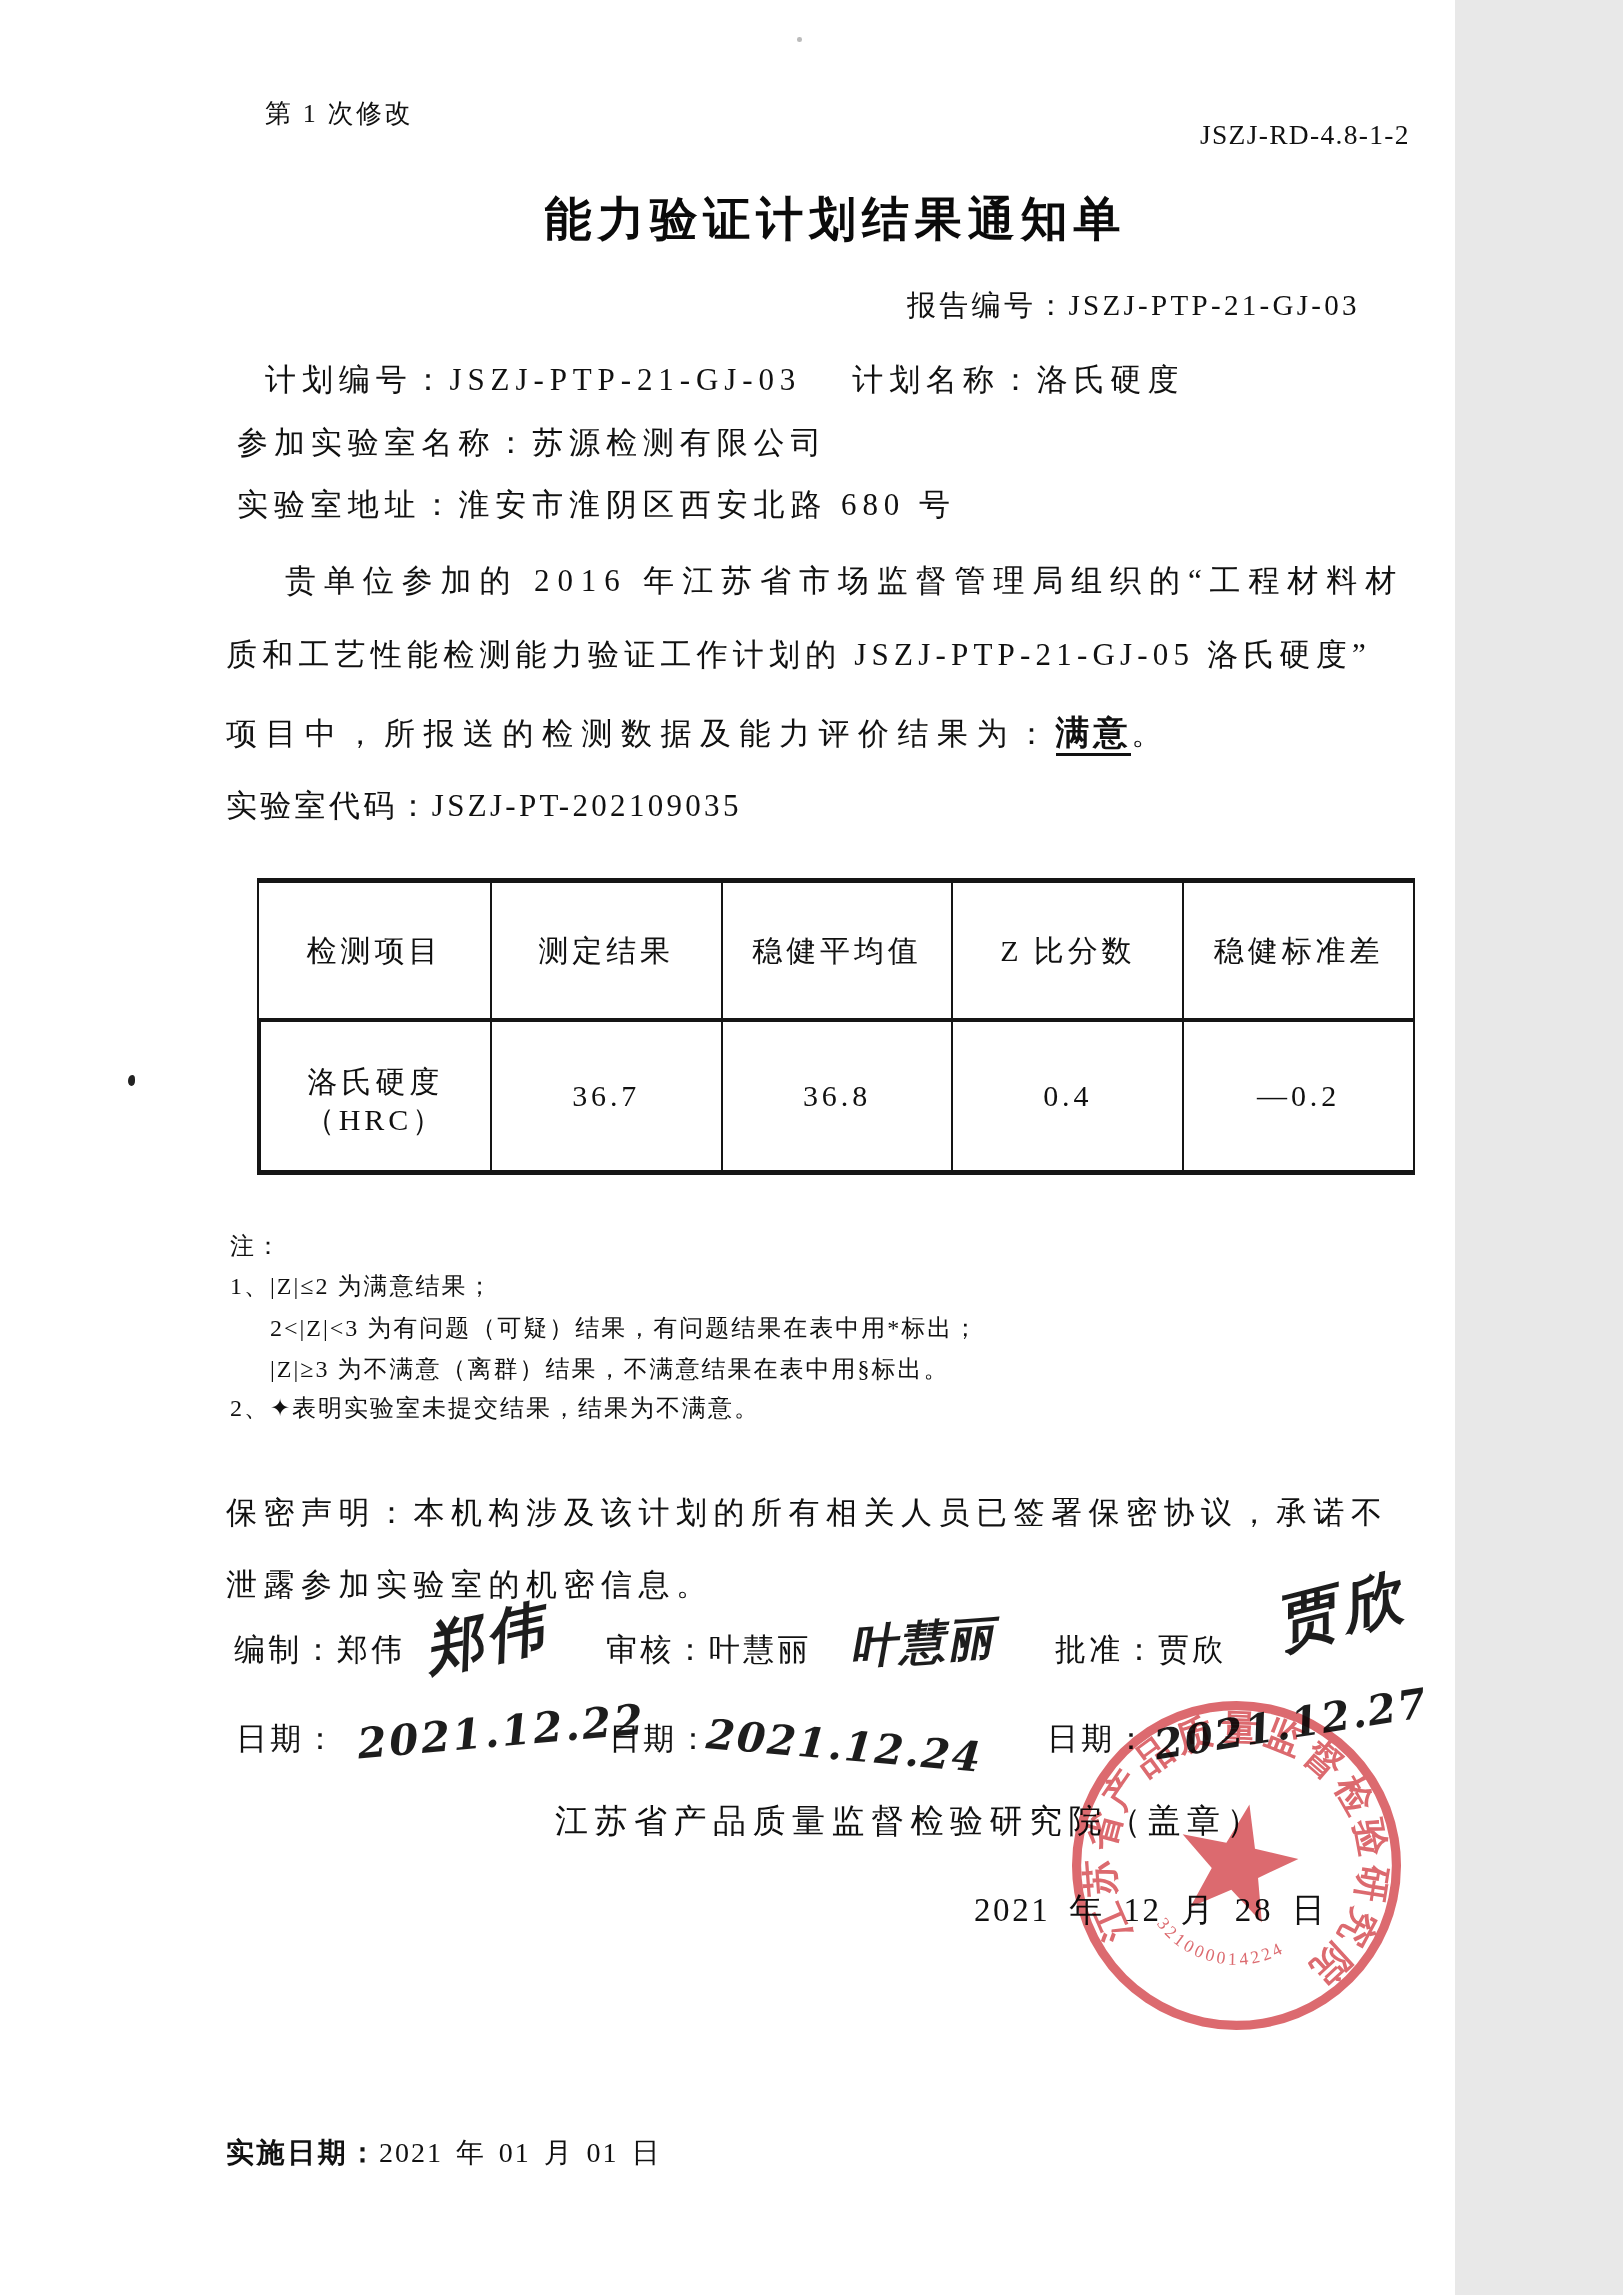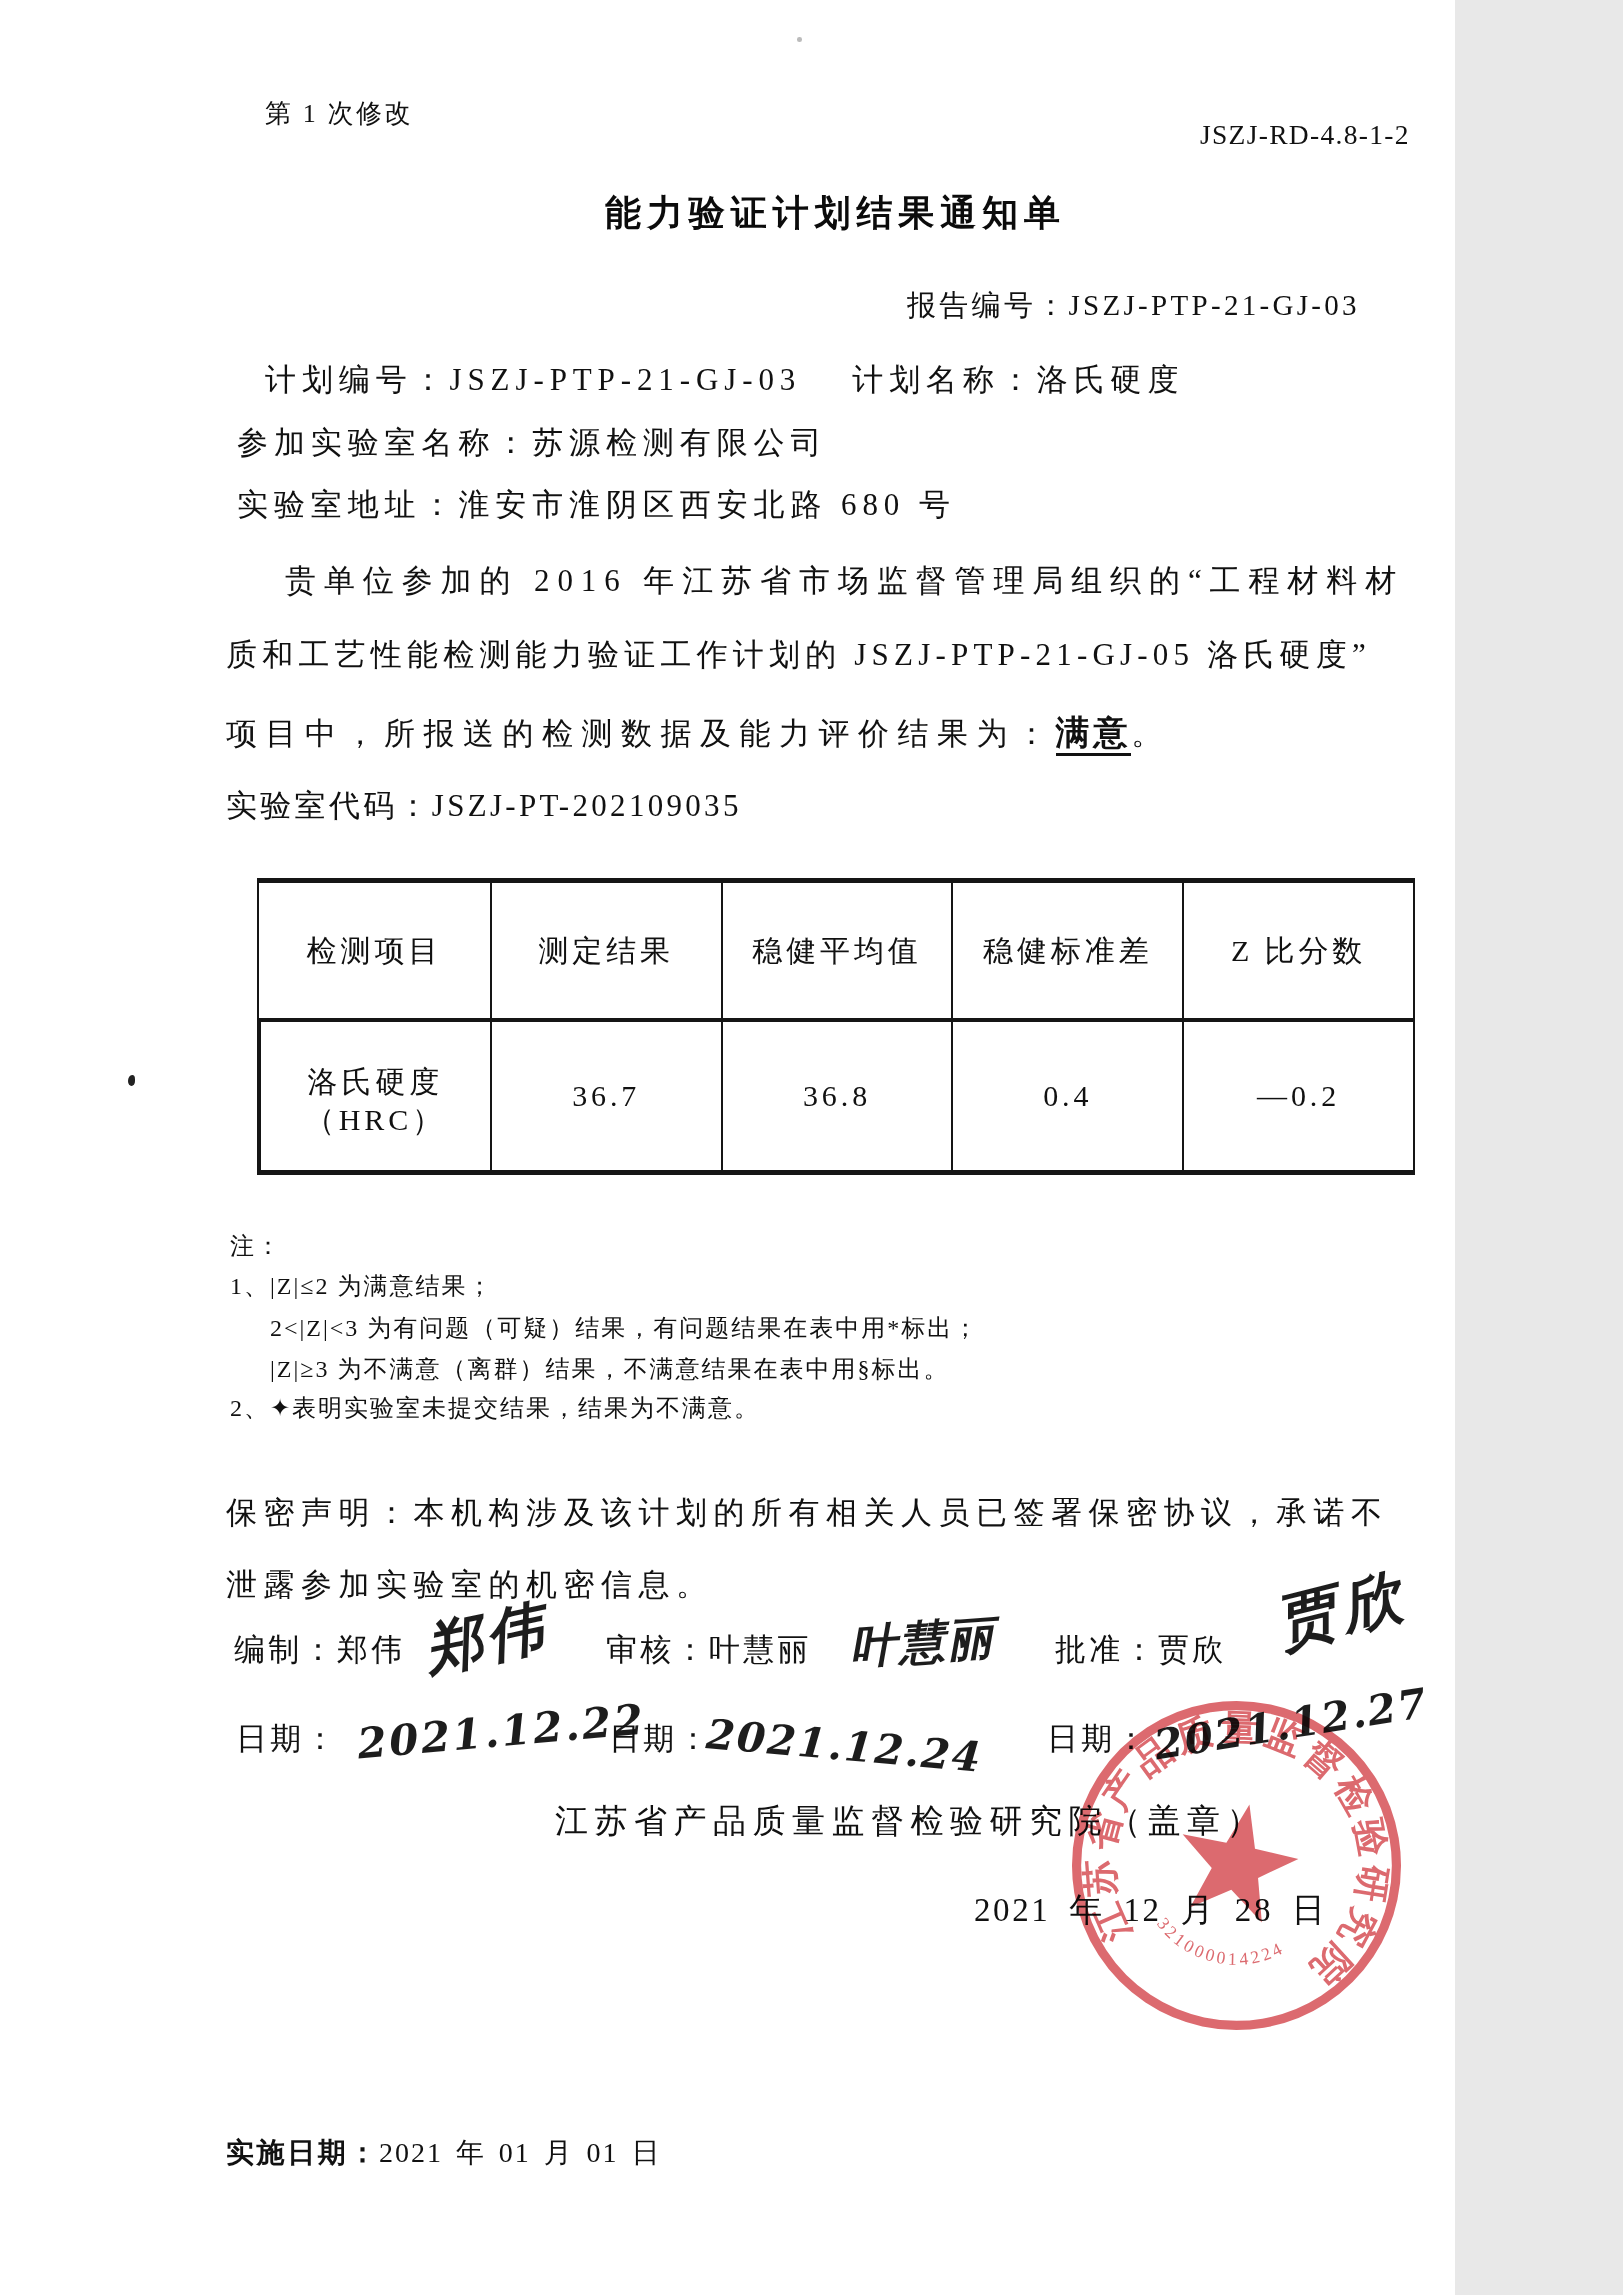--- a/index.html
+++ b/index.html
@@ -8,21 +8,21 @@
     font-family:"Liberation Serif", serif; color:#111; overflow:hidden;
   }
   .abs{position:absolute; white-space:nowrap; line-height:1.25;}
   .kai{font-family:"Liberation Serif", serif;}
   .hei{font-family:"Liberation Sans", sans-serif; font-weight:bold;}
   .num{font-family:"Liberation Serif", serif;}
 
   .revision{left:265px; top:98px; font-size:26px; letter-spacing:2.6px;}
   .doc-code{left:1200px; top:118px; font-size:27.5px; letter-spacing:1.3px;}
   .title-wrap{left:0; top:190px; width:1623px; text-align:center; padding-left:48px; box-sizing:border-box;}
-  .title{font-size:36px; letter-spacing:5.9px; color:#0b0b0b;}
+  .title{font-size:47px; letter-spacing:5.9px; color:#0b0b0b;}
   .report-no{left:907px; top:287px; font-size:29px; letter-spacing:3.3px;}
 
   .info-line{font-size:31px; letter-spacing:5.9px;}
   .i1{left:237px; top:361px;margin-left:28px;}
   .i1 .gap{display:inline-block; width:51px;}
   .i2{left:237px; top:424px;}
   .i3{left:237px; top:486px;}
 
   .p1{left:285px; top:562px; font-size:31px; letter-spacing:7.9px;}
   .p2{left:226px; top:636px; font-size:31px; letter-spacing:5.2px;}
@@ -113,22 +113,22 @@
   <div class="abs kai p2">质和工艺性能检测能力验证工作计划的 JSZJ-PTP-21-GJ-05 洛氏硬度”</div>
   <div class="abs kai p3">
     <span>项目中，所报送的检测数据及能力评价结果为：</span><span class="result">满意</span><span>。</span>
   </div>
   <div class="abs kai p4">实验室代码：JSZJ-PT-202109035</div>
 
   <div class="abs result-table">
     <div class="cell hrow c1">检测项目</div>
     <div class="cell hrow">测定结果</div>
     <div class="cell hrow">稳健平均值</div>
+    <div class="cell hrow">Z 比分数</div>
     <div class="cell hrow">稳健标准差</div>
-    <div class="cell hrow">Z 比分数</div>
 
     <div class="cell drow c1 item-cell">
       <span>洛氏硬度</span>
       <span>（HRC）</span>
     </div>
     <div class="cell drow val">36.7</div>
     <div class="cell drow val">36.8</div>
     <div class="cell drow val">0.4</div>
     <div class="cell drow val">—0.2</div>
   </div>

